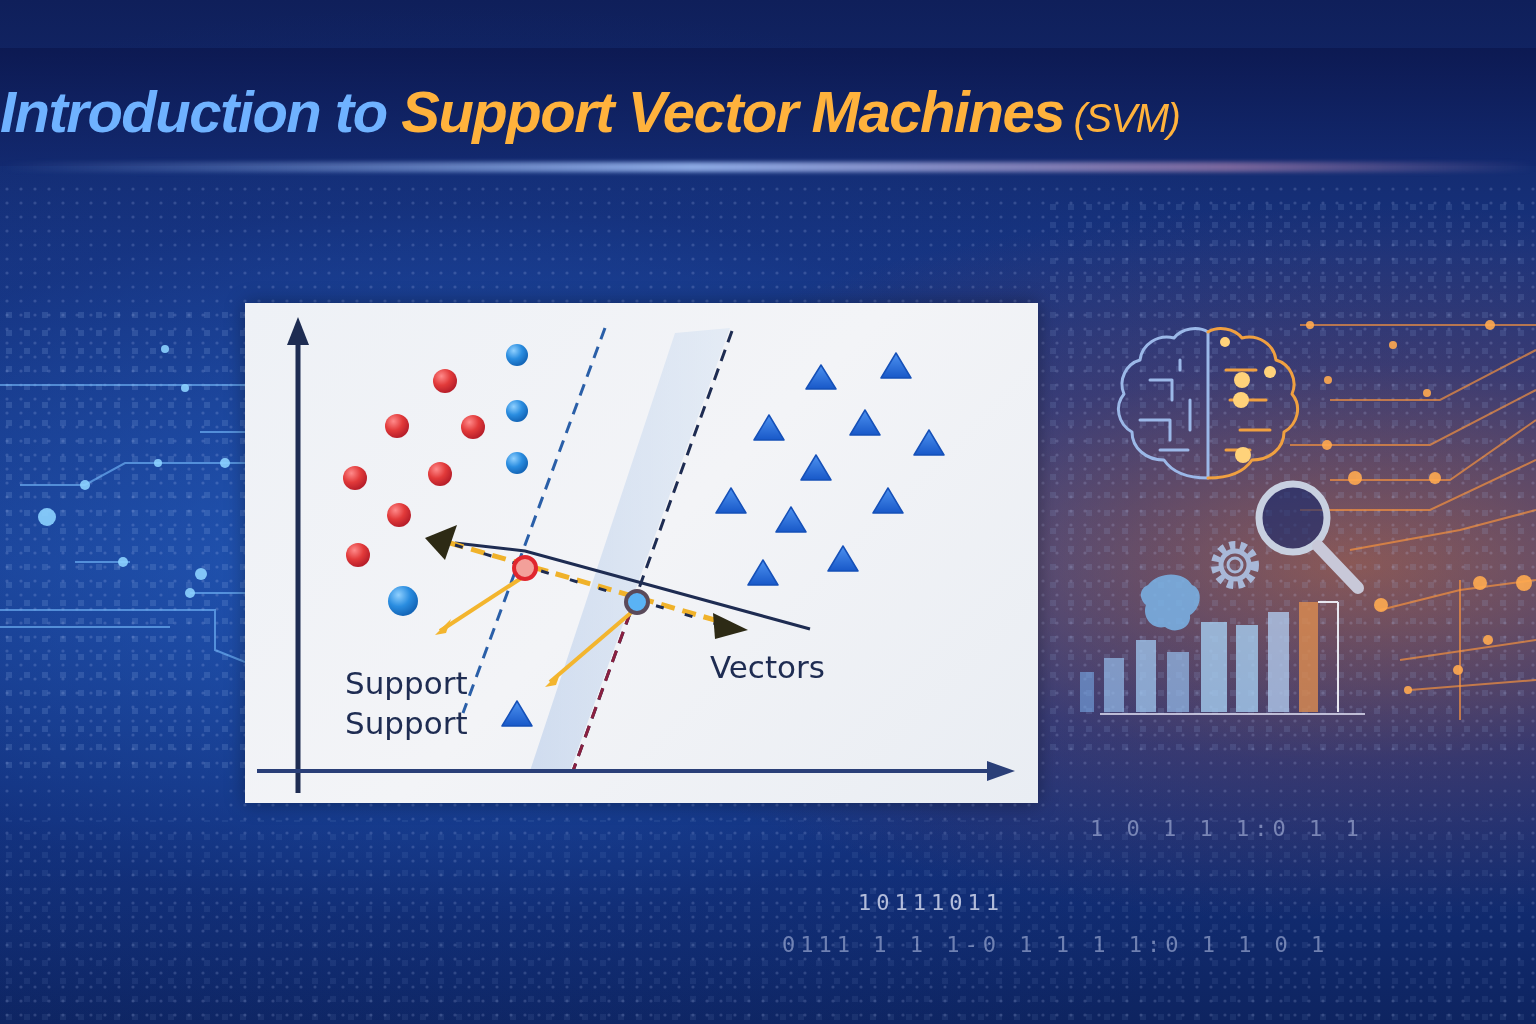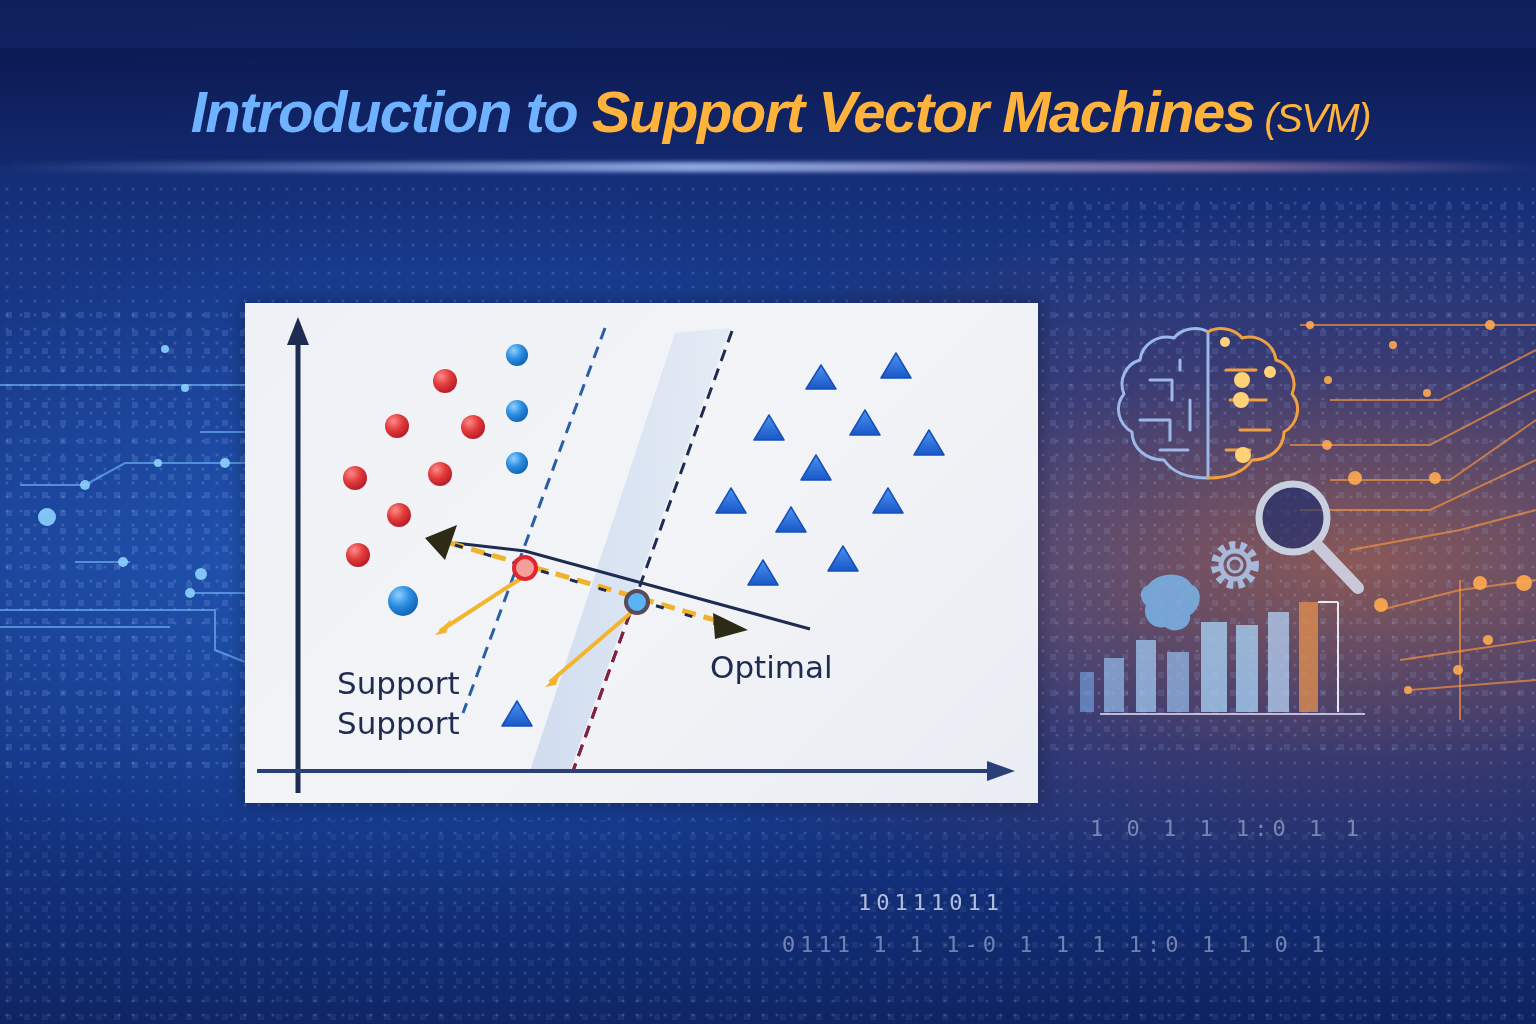--- a/index.html
+++ b/index.html
@@ -14,39 +14,39 @@
   .title-band {
     position: absolute; left: 0; top: 48px; width: 1536px; height: 118px;
     background: linear-gradient(180deg, rgba(12,24,80,0.85), rgba(18,40,110,0.8));
   }
   .title-glow {
     position: absolute; left: 0; top: 162px; width: 1536px; height: 10px;
     background: linear-gradient(90deg, rgba(120,160,240,0) 0%, rgba(170,200,255,0.8) 45%, rgba(220,160,200,0.5) 80%, rgba(200,150,200,0) 100%);
     filter: blur(2px);
   }
   .title {
-    position: absolute; left: 10px; top: 78px; width: 1360px; text-align: right;
+    position: absolute; left: 0; top: 78px; width: 1360px; text-align: left;
     font-family: "Liberation Sans", sans-serif; font-weight: bold; font-style: italic;
     font-size: 58px; letter-spacing: -1.5px; white-space: nowrap;
   }
   .title .t1 { color: #6fb2ff; }
   .title .t2 { color: #ffb23c; }
   .title .t3 { color: #ffb23c; font-size: 40px; font-weight: normal; }
   .bg-layer { position: absolute; left: 0; top: 0; }
   .panel {
     position: absolute; left: 245px; top: 303px; width: 793px; height: 500px;
     background: linear-gradient(135deg, #eef1f6 0%, #f3f4f7 50%, #e9edf3 100%);
     box-shadow: 0 0 18px rgba(0,0,0,0.35);
   }
   .panel svg { position: absolute; left: 0; top: 0; }
   .lbl {
     position: absolute; color: #1e2c52; font-family: "DejaVu Sans", sans-serif;
     font-size: 31px; line-height: 40px;
   }
-  .lbl-sv { left: 92px; top: 360px; }
+  .lbl-sv { left: 100px; top: 360px; }
   .lbl-oh { left: 465px; top: 344px; }
   .right-art { position: absolute; left: 1080px; top: 300px; }
 </style>
 </head>
 <body>
 
 <svg class="bg-layer" width="1536" height="1024" viewBox="0 0 1536 1024">
   <defs>
     <pattern id="dots" width="18" height="18" patternUnits="userSpaceOnUse">
       <rect x="6" y="6" width="6" height="6" fill="rgba(160,190,240,0.16)"></rect>
@@ -205,21 +205,21 @@
     <g>
       <circle cx="280" cy="265" r="11" fill="#f3a09a" stroke="#e0262e" stroke-width="4"></circle>
       <circle cx="392" cy="299" r="11" fill="#5ab3f5" stroke="#5a4a5a" stroke-width="4"></circle>
     </g>
   </svg>
   <div class="lbl lbl-sv">
     <div>Support</div>
     <div>Support</div>
   </div>
   <div class="lbl lbl-oh">
-    <div>Optimal</div>
+    <div>Vectors</div>
   </div>
 </div>
 
 <svg class="right-art" width="456" height="430" viewBox="0 0 456 430">
 
   <g fill="none" stroke-width="3" stroke-linejoin="round" stroke-linecap="round">
     <path d="M128,178 C108,178 92,172 84,160 C66,160 52,148 52,132 C38,124 34,106 44,94 C38,80 46,64 60,60 C62,44 78,34 94,38 C102,28 118,26 128,32 L128,178 Z" stroke="#9bb8e8"></path>
     <path d="M128,178 C148,178 164,172 172,160 C190,160 204,148 204,132 C218,124 222,106 212,94 C218,80 210,64 196,60 C194,44 178,34 162,38 C154,28 138,26 128,32" stroke="#f0a040"></path>
     <path d="M70,80 L92,80 L92,100 M60,120 L90,120 L90,140 M100,60 L100,70 M80,150 L108,150 M110,100 L110,130" stroke="#9bb8e8"></path>
     <path d="M146,70 L176,70 M150,100 L186,100 M160,130 L190,130 M146,150 L170,150" stroke="#f0a040"></path>

